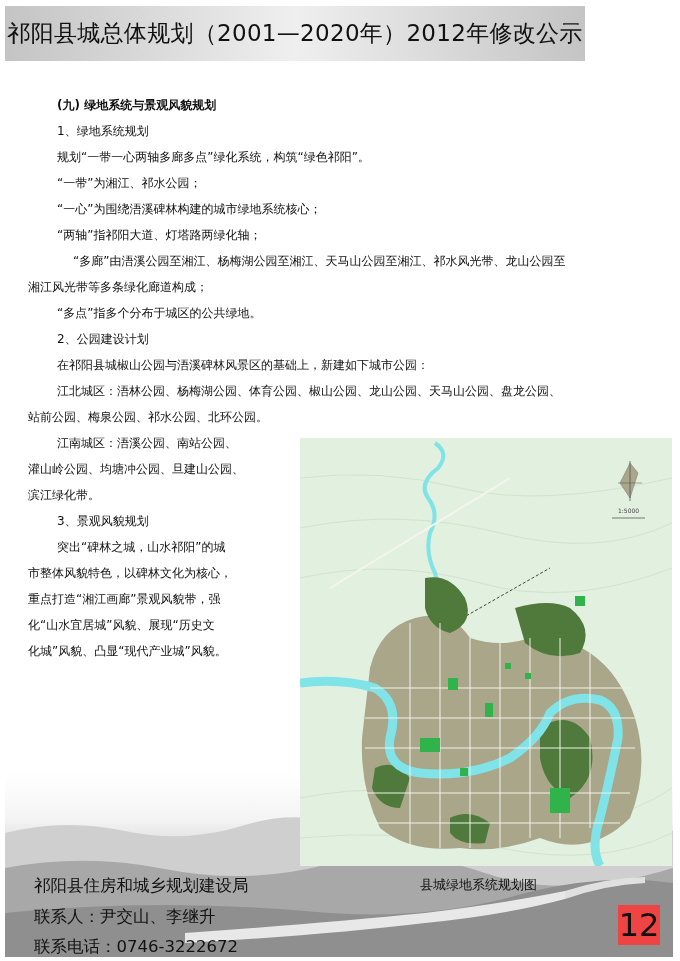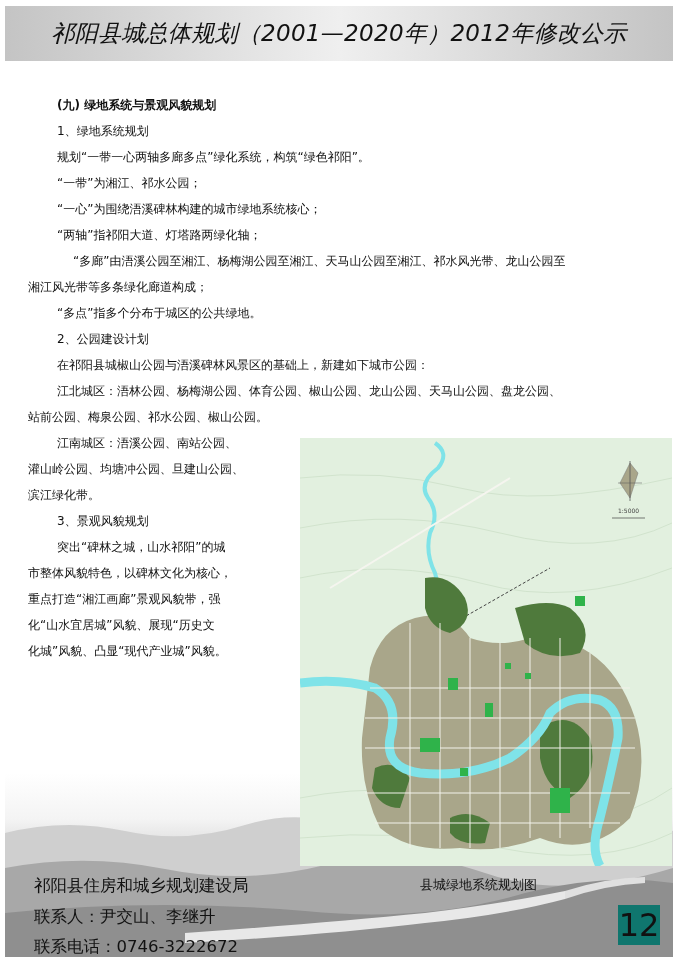--- a/index.html
+++ b/index.html
@@ -1,30 +1,30 @@
 <!DOCTYPE html>
 <html><head>
 <meta charset="utf-8">
 <style>
   html,body{margin:0;padding:0;}
   body{width:680px;height:961px;position:relative;background:#ffffff;overflow:hidden;
        font-family:"DejaVu Sans","Liberation Sans",sans-serif;color:#111;}
-  .header{position:absolute;left:5px;top:6px;width:668px;height:55px;
+  .header{position:absolute;left:5px;top:6px;width:580px;height:55px;
           background:linear-gradient(90deg,#c4c4c4 0%,#efefef 50%,#c4c4c4 100%);
-          display:flex;align-items:center;justify-content:center;font-style:italic;}
+          display:flex;align-items:center;justify-content:center;}
   .header h1{margin:0;font-weight:normal;font-size:23px;color:#111;letter-spacing:0.3px;
              font-family:"DejaVu Sans","Liberation Sans",sans-serif;}
   .content{position:absolute;left:0;top:0;width:680px;}
   .line{position:absolute;font-size:12px;line-height:18px;white-space:nowrap;color:#111;}
   .bold{font-weight:bold;}
   .map{position:absolute;left:300px;top:438px;width:372px;height:428px;background:#e2f0df;overflow:hidden;}
   .footer{position:absolute;left:5px;top:773px;width:668px;height:184px;
           background:linear-gradient(180deg,#ffffff 0%,#f4f4f4 25%,#c9c9c9 55%,#9e9e9e 75%,#b5b5b5 100%);}
   .footer-text{position:absolute;font-size:16.5px;color:#111;white-space:nowrap;}
-  .page-num{position:absolute;left:618px;top:905px;width:42px;height:40px;background:#0f766e;
+  .page-num{position:absolute;left:618px;top:905px;width:42px;height:40px;background:#ef4444;
             font-size:32px;display:flex;align-items:center;justify-content:center;color:#111;}
   .caption{position:absolute;left:420px;top:876px;font-size:13px;color:#111;white-space:nowrap;text-align:right;}
 </style>
 </head>
 <body>
 
 <div class="header">
   <h1>祁阳县城总体规划（2001—2020年）2012年修改公示</h1>
 </div>
 
@@ -35,21 +35,21 @@
   <div class="line" style="left:57px;top:174px;">“一带”为湘江、祁水公园；</div>
   <div class="line" style="left:57px;top:200px;">“一心”为围绕浯溪碑林构建的城市绿地系统核心；</div>
   <div class="line" style="left:57px;top:226px;">“两轴”指祁阳大道、灯塔路两绿化轴；</div>
   <div class="line" style="left:57px;top:252px;margin-left:16px;">“多廊”由浯溪公园至湘江、杨梅湖公园至湘江、天马山公园至湘江、祁水风光带、龙山公园至</div>
   <div class="line" style="left:28px;top:278px;">湘江风光带等多条绿化廊道构成；</div>
   <div class="line" style="left:57px;top:304px;">“多点”指多个分布于城区的公共绿地。</div>
 
   <div class="line" style="left:57px;top:330px;">2、公园建设计划</div>
   <div class="line" style="left:57px;top:356px;">在祁阳县城椒山公园与浯溪碑林风景区的基础上，新建如下城市公园：</div>
   <div class="line" style="left:57px;top:382px;">江北城区：浯林公园、杨梅湖公园、体育公园、椒山公园、龙山公园、天马山公园、盘龙公园、</div>
-  <div class="line" style="left:28px;top:408px;">站前公园、梅泉公园、祁水公园、椒山公园。</div>
+  <div class="line" style="left:28px;top:408px;">站前公园、梅泉公园、祁水公园、北环公园。</div>
   <div class="line" style="left:57px;top:434px;">江南城区：浯溪公园、南站公园、</div>
   <div class="line" style="left:28px;top:460px;">灌山岭公园、均塘冲公园、旦建山公园、</div>
   <div class="line" style="left:28px;top:486px;">滨江绿化带。</div>
 
   <div class="line" style="left:57px;top:512px;">3、景观风貌规划</div>
   <div class="line" style="left:57px;top:538px;">突出“碑林之城，山水祁阳”的城</div>
   <div class="line" style="left:28px;top:564px;">市整体风貌特色，以碑林文化为核心，</div>
   <div class="line" style="left:28px;top:590px;">重点打造“湘江画廊”景观风貌带，强</div>
   <div class="line" style="left:28px;top:616px;">化“山水宜居城”风貌、展现“历史文</div>
   <div class="line" style="left:28px;top:642px;">化城”风貌、凸显“现代产业城”风貌。</div>

